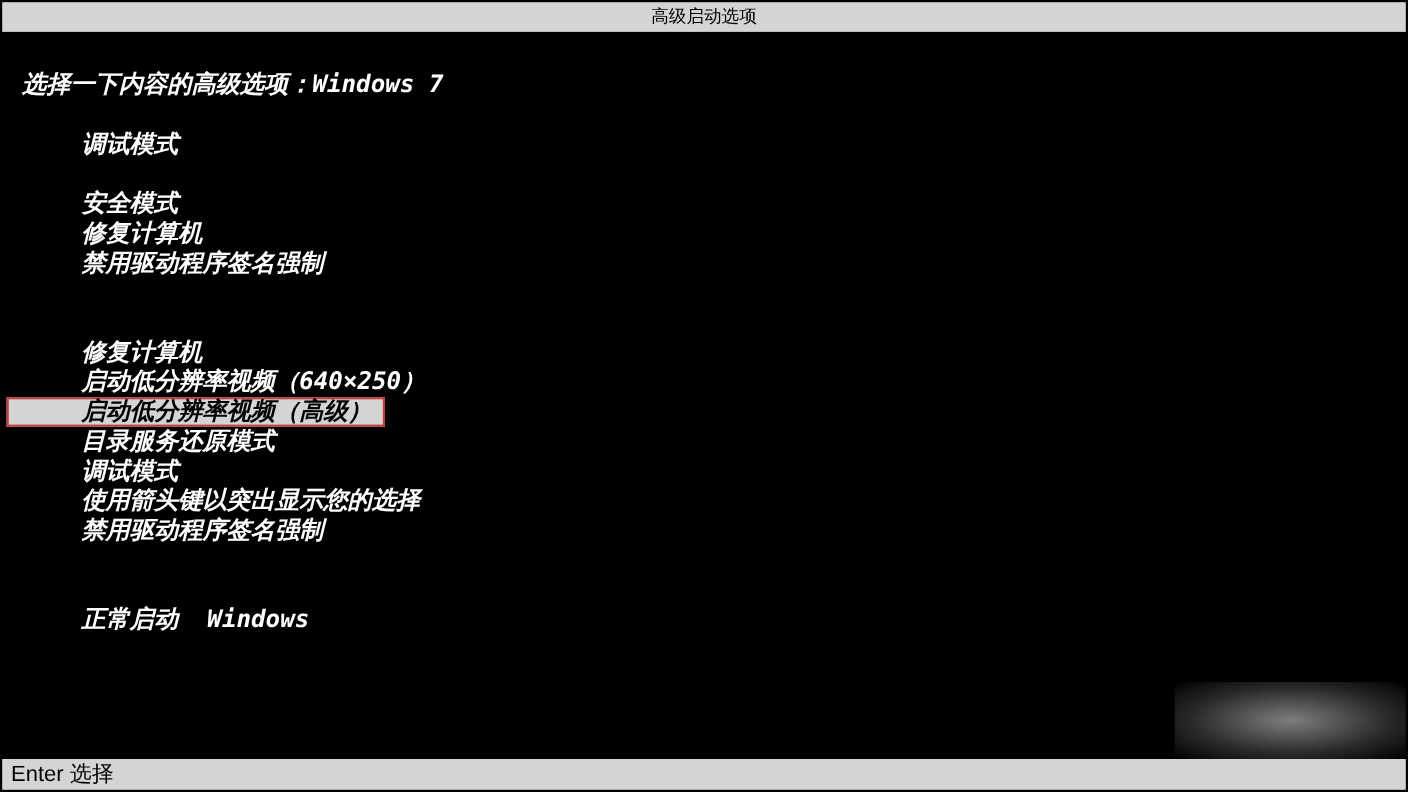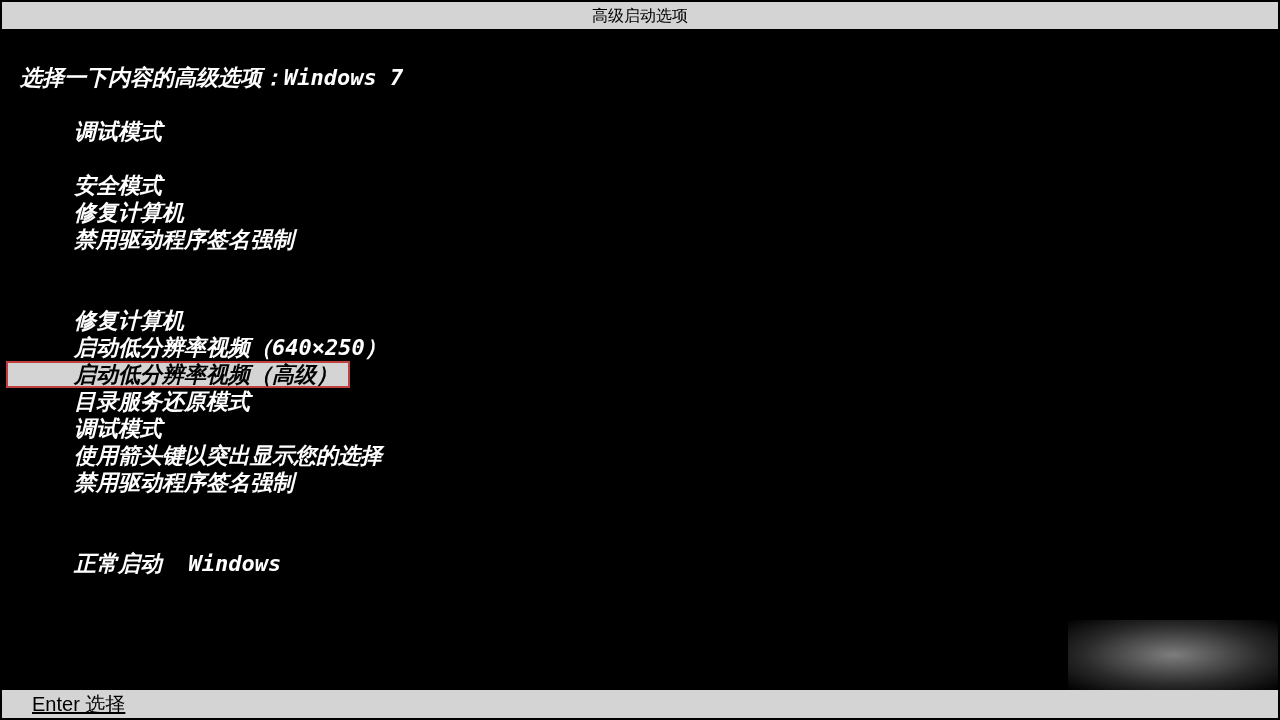--- a/index.html
+++ b/index.html
@@ -69,23 +69,22 @@
     color: #000;
     font-weight: bold;
     line-height: 27px;
   }
   .footer {
     background: #d4d4d4;
     color: #000;
     font-size: 20px;
     line-height: 28px;
     height: 28px;
-    padding-left: 30px;
+    padding-left: 8px;
     font-family: "SimSun","宋体",sans-serif;
-    text-decoration: underline;
   }
   .smudge {
     position: absolute;
     right: 0;
     bottom: 0;
     width: 210px;
     height: 70px;
     background: radial-gradient(ellipse at center, rgba(210,210,210,0.6) 0%, rgba(210,210,210,0.2) 60%, rgba(0,0,0,0) 100%);
     pointer-events: none;
   }

